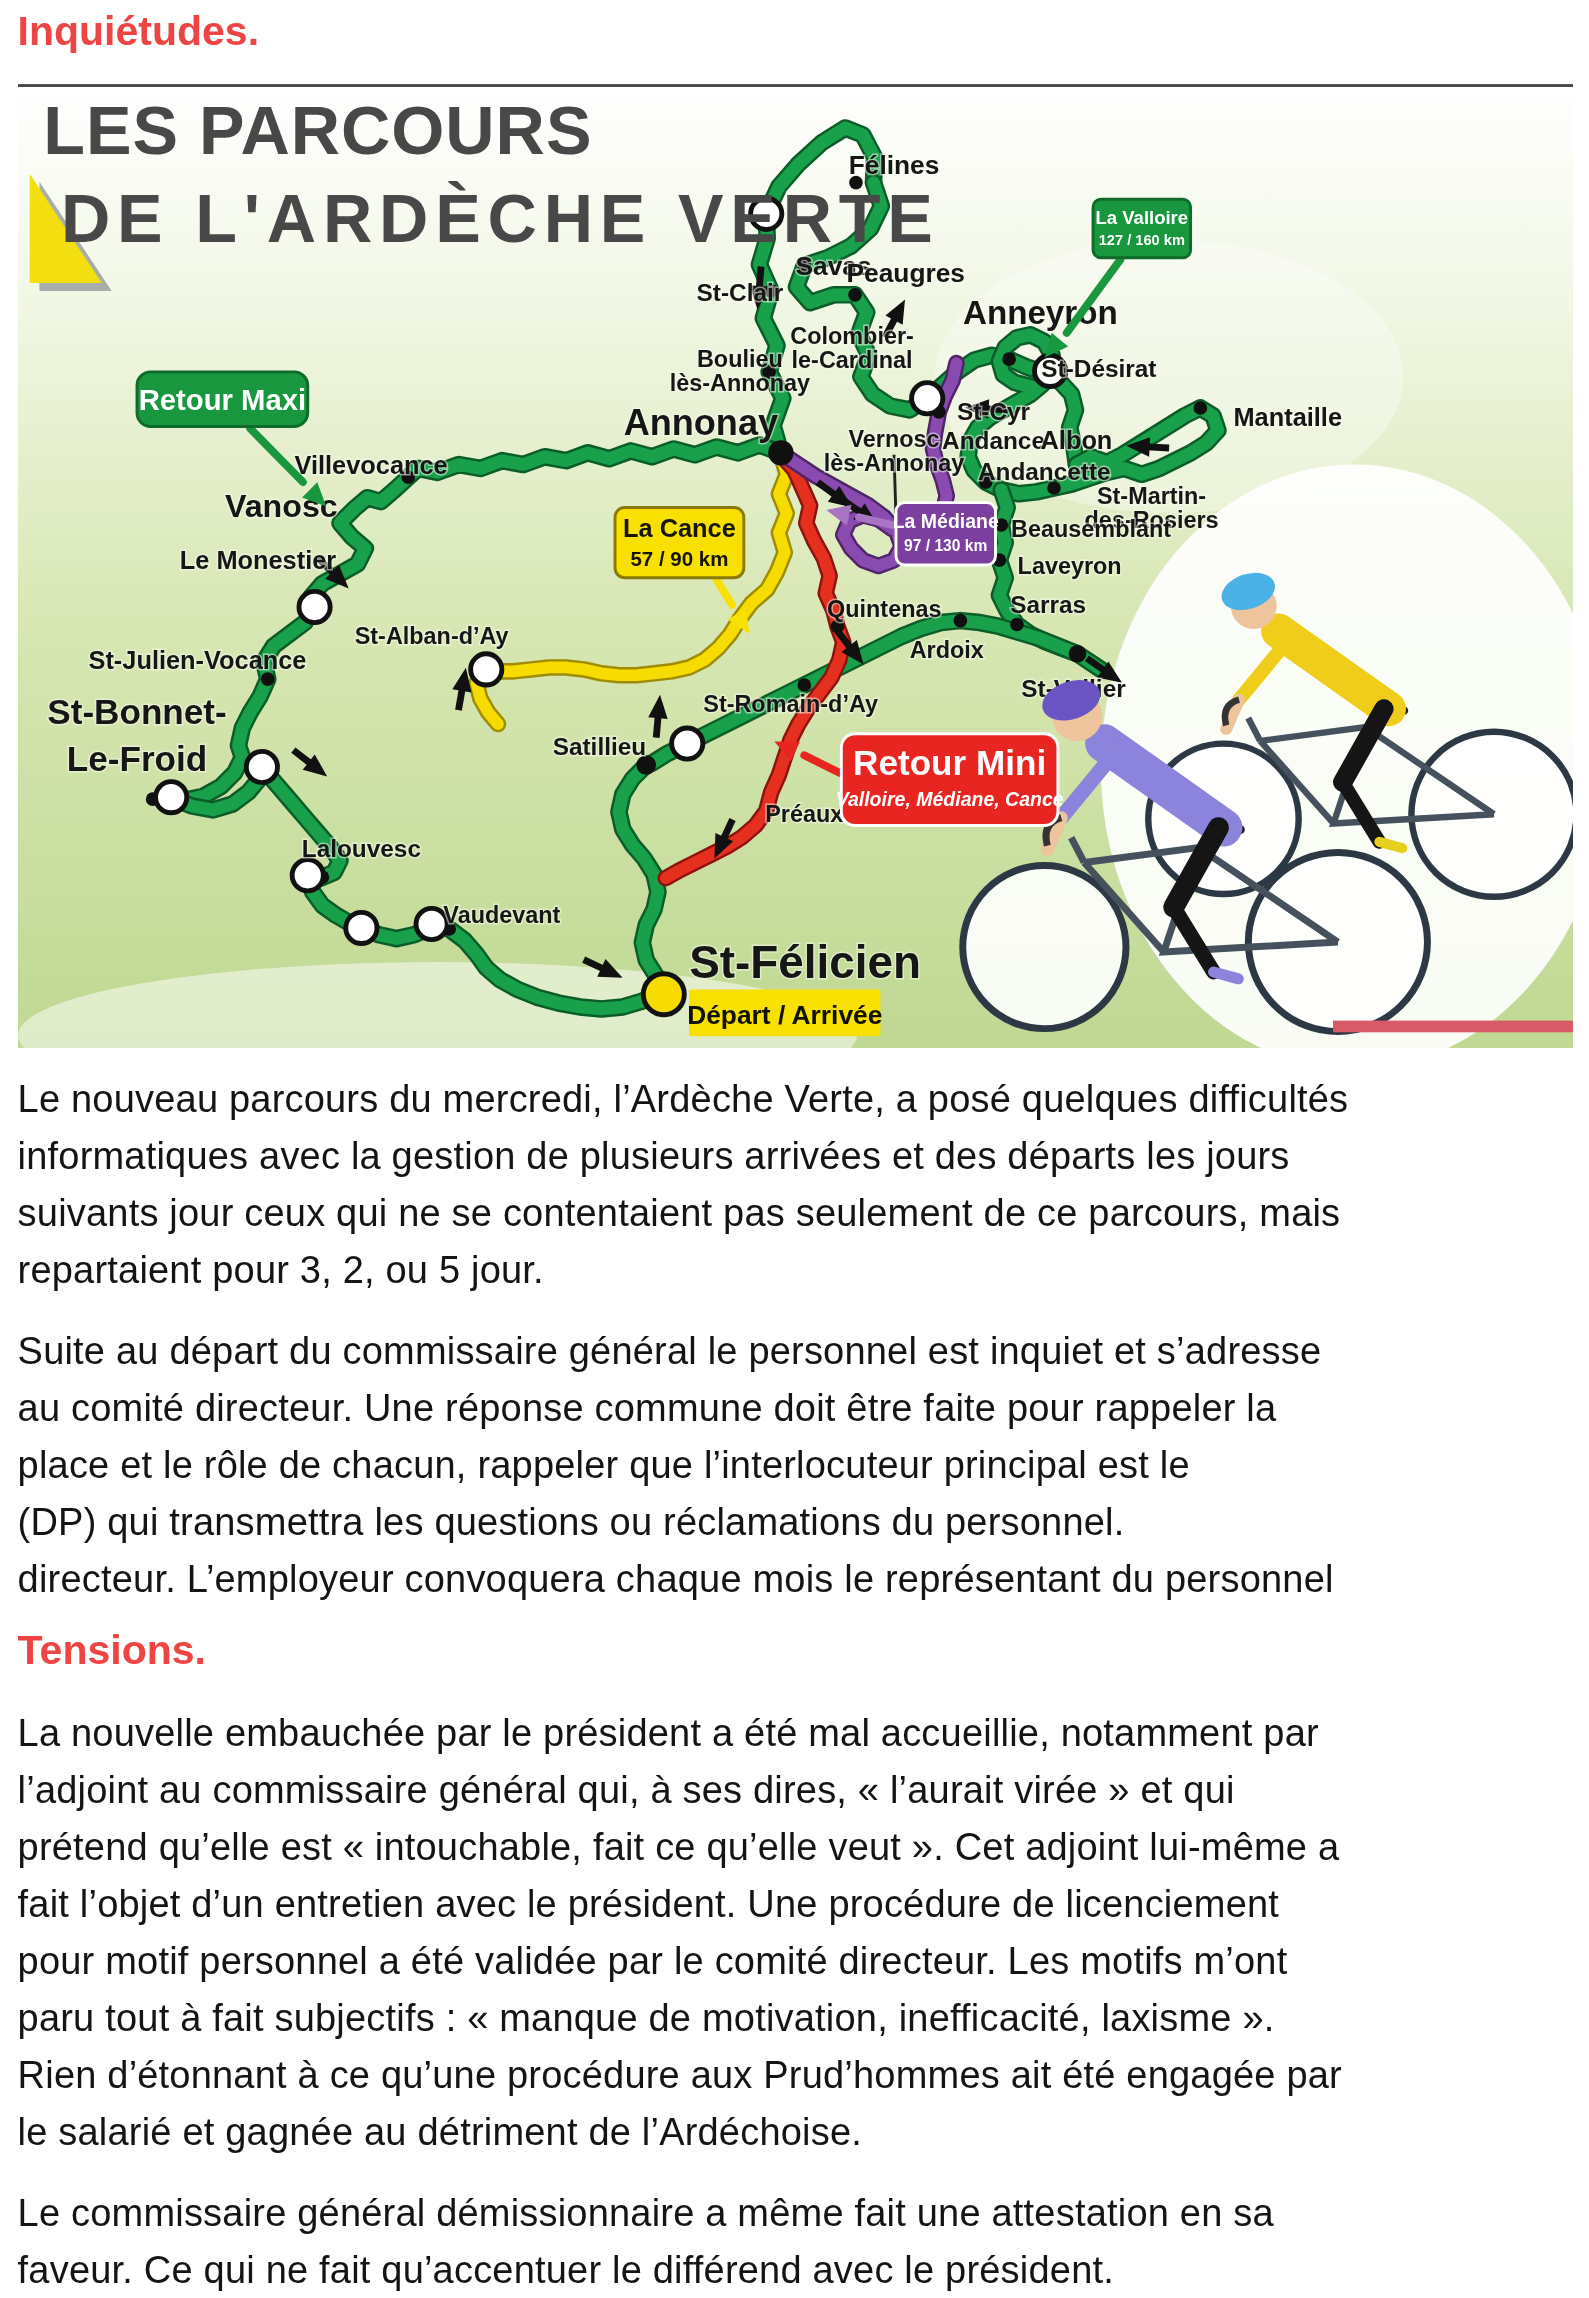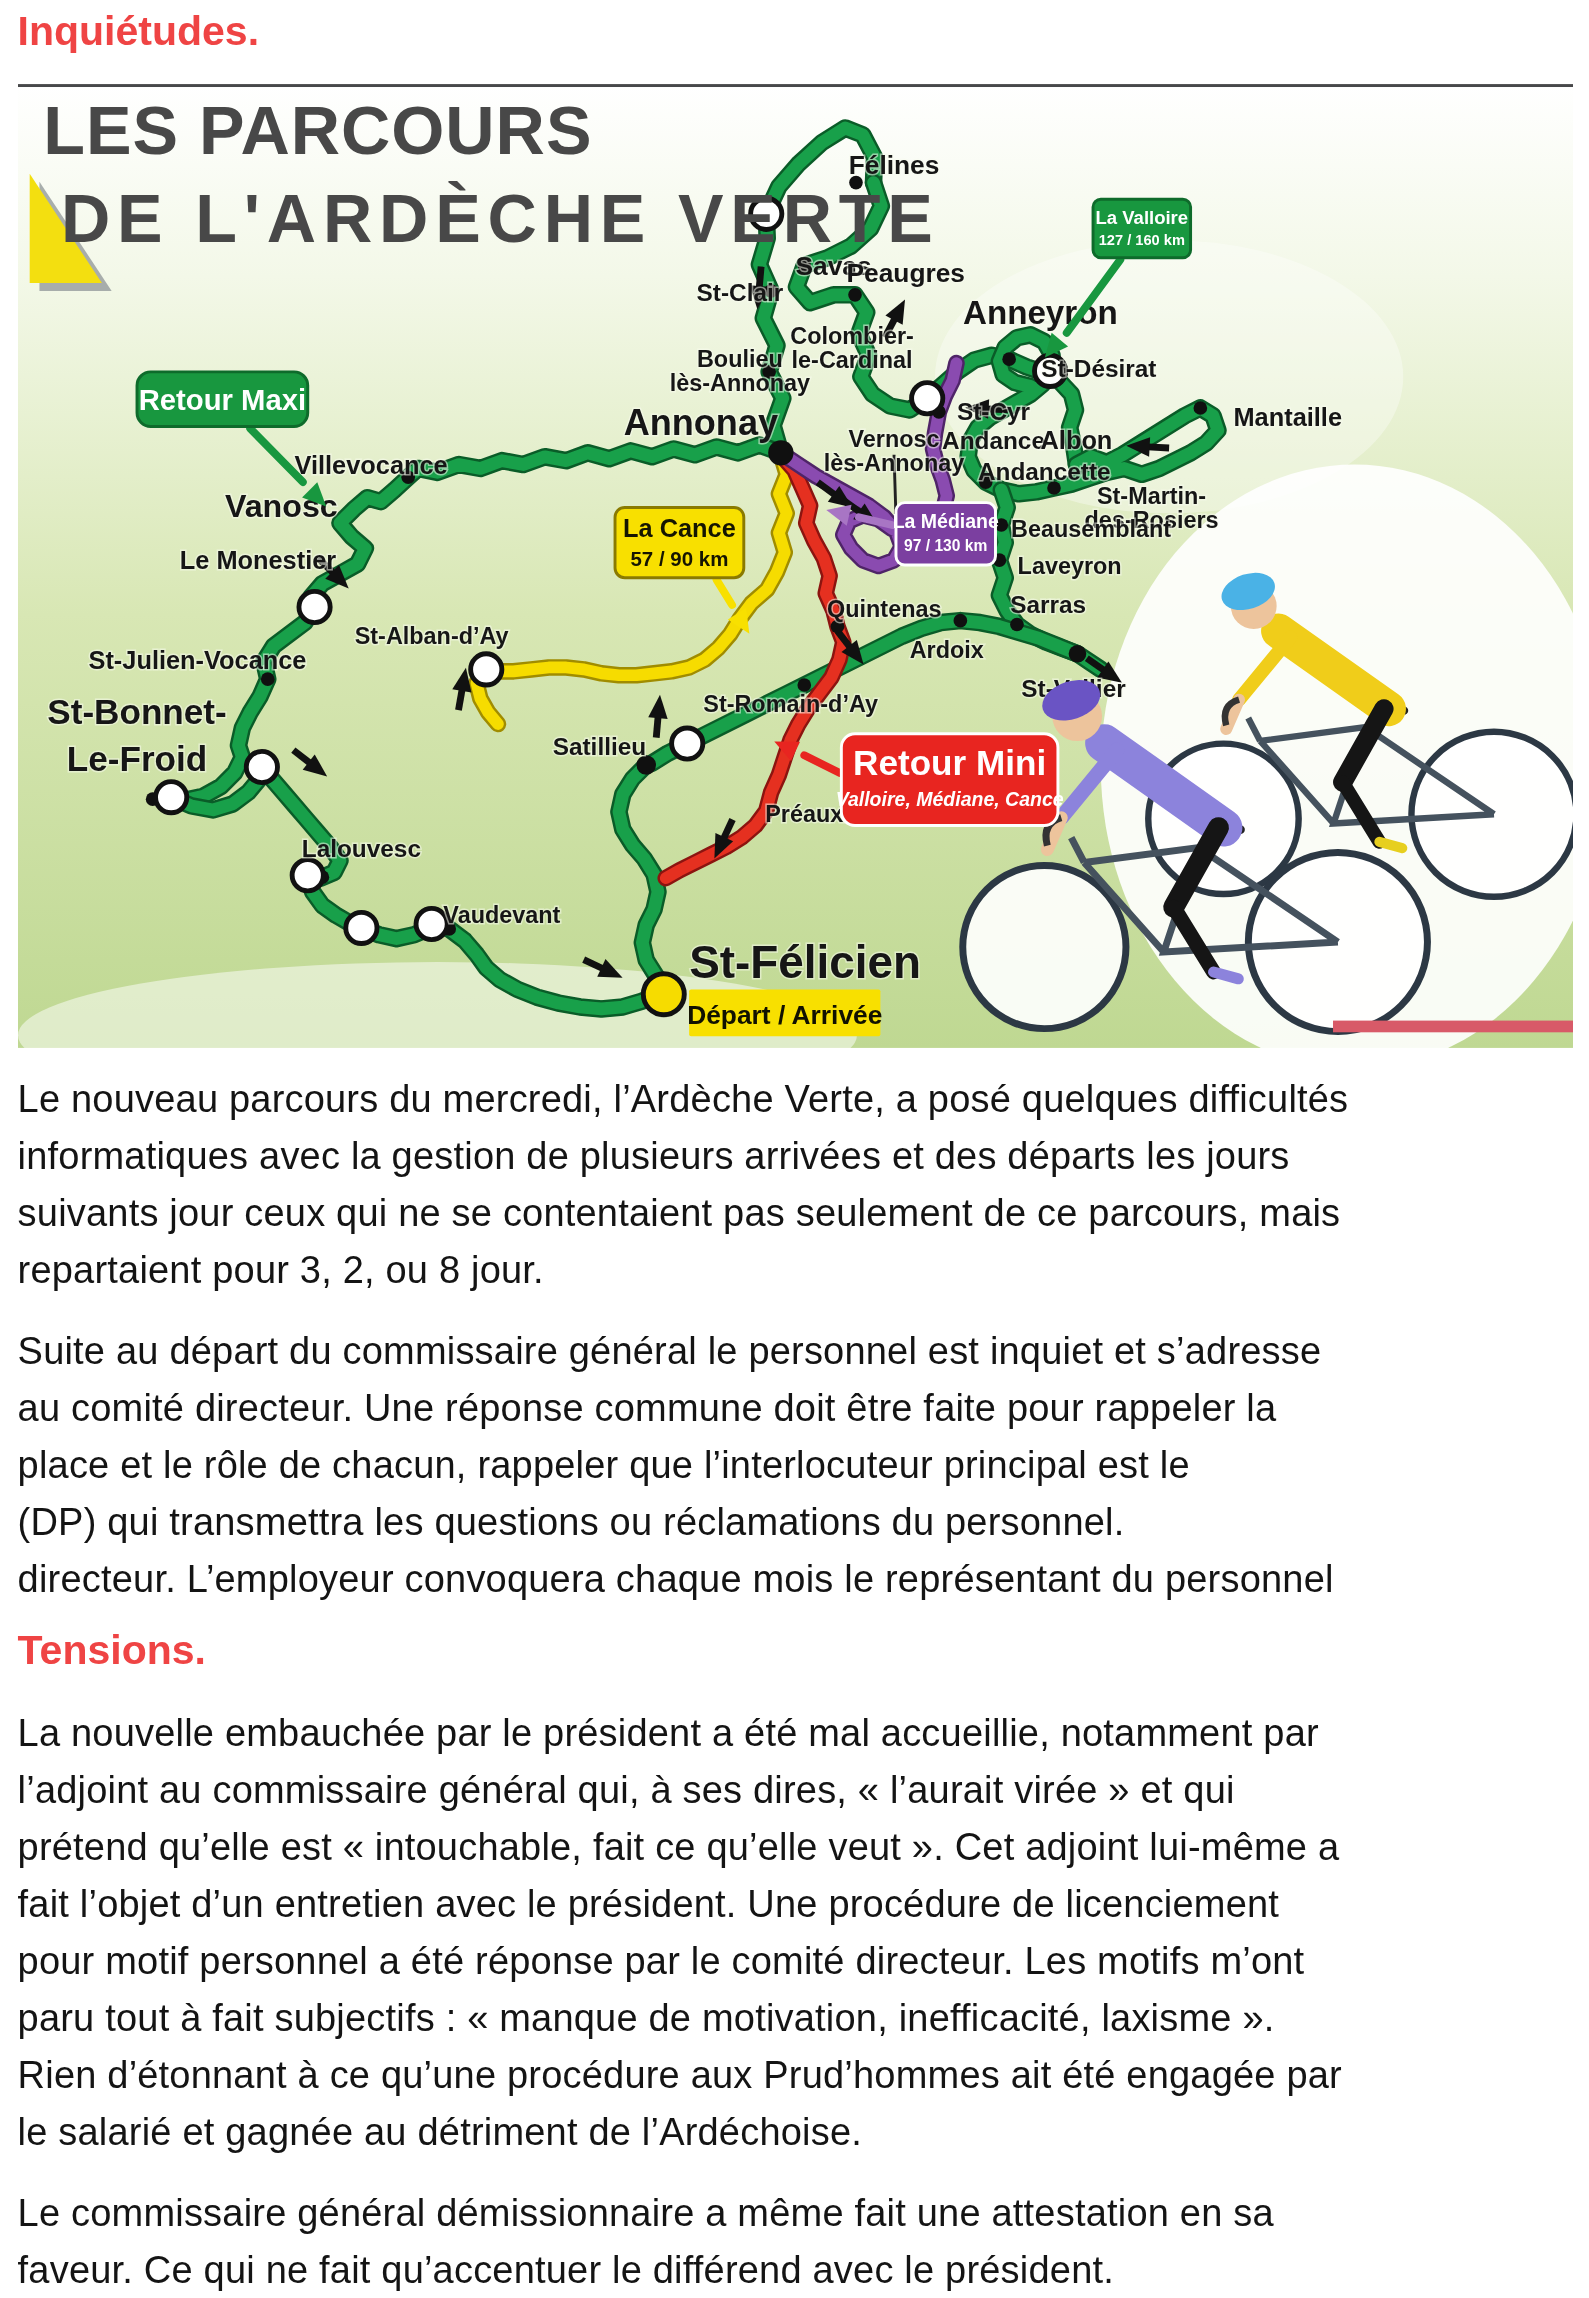--- a/index.html
+++ b/index.html
@@ -273,36 +273,36 @@
             <text x="786" y="963" text-anchor="middle" font-size="27" font-weight="700" fill="#111100" font-family="&quot;Liberation Sans&quot;,sans-serif">Départ / Arrivée</text>
           </g>
           <rect x="1348" y="960" width="246" height="12" fill="#d85a68"></rect>
         </svg>
     </figure>
 
     <div class="para" id="p1">
         <div class="line">Le nouveau parcours du mercredi, l’Ardèche Verte, a posé quelques difficultés</div>
         <div class="line">informatiques avec la gestion de plusieurs arrivées et des départs les jours</div>
         <div class="line">suivants jour ceux qui ne se contentaient pas seulement de ce parcours, mais</div>
-        <div class="line">repartaient pour 3, 2, ou 8 jour.</div>
+        <div class="line">repartaient pour 3, 2, ou 5 jour.</div>
       </div>
     <div class="para" id="p2">
         <div class="line">Suite au départ du commissaire général le personnel est inquiet et s’adresse</div>
         <div class="line">au comité directeur. Une réponse commune doit être faite pour rappeler la</div>
         <div class="line">place et le rôle de chacun, rappeler que l’interlocuteur principal est le</div>
         <div class="line">(DP) qui transmettra les questions ou réclamations du personnel.</div>
         <div class="line">directeur. L’employeur convoquera chaque mois le représentant du personnel</div>
       </div>
     <h2>Tensions.</h2>
     <div class="para" id="p3">
         <div class="line">La nouvelle embauchée par le président a été mal accueillie, notamment par</div>
         <div class="line">l’adjoint au commissaire général qui, à ses dires, « l’aurait virée » et qui</div>
         <div class="line">prétend qu’elle est « intouchable, fait ce qu’elle veut ». Cet adjoint lui-même a</div>
         <div class="line">fait l’objet d’un entretien avec le président. Une procédure de licenciement</div>
-        <div class="line">pour motif personnel a été réponse par le comité directeur. Les motifs m’ont</div>
+        <div class="line">pour motif personnel a été validée par le comité directeur. Les motifs m’ont</div>
         <div class="line">paru tout à fait subjectifs : « manque de motivation, inefficacité, laxisme ».</div>
         <div class="line">Rien d’étonnant à ce qu’une procédure aux Prud’hommes ait été engagée par</div>
         <div class="line">le salarié et gagnée au détriment de l’Ardéchoise.</div>
       </div>
     <div class="para" id="p4">
         <div class="line">Le commissaire général démissionnaire a même fait une attestation en sa</div>
         <div class="line">faveur. Ce qui ne fait qu’accentuer le différend avec le président.</div>
       </div>
   </div>
 </div>

